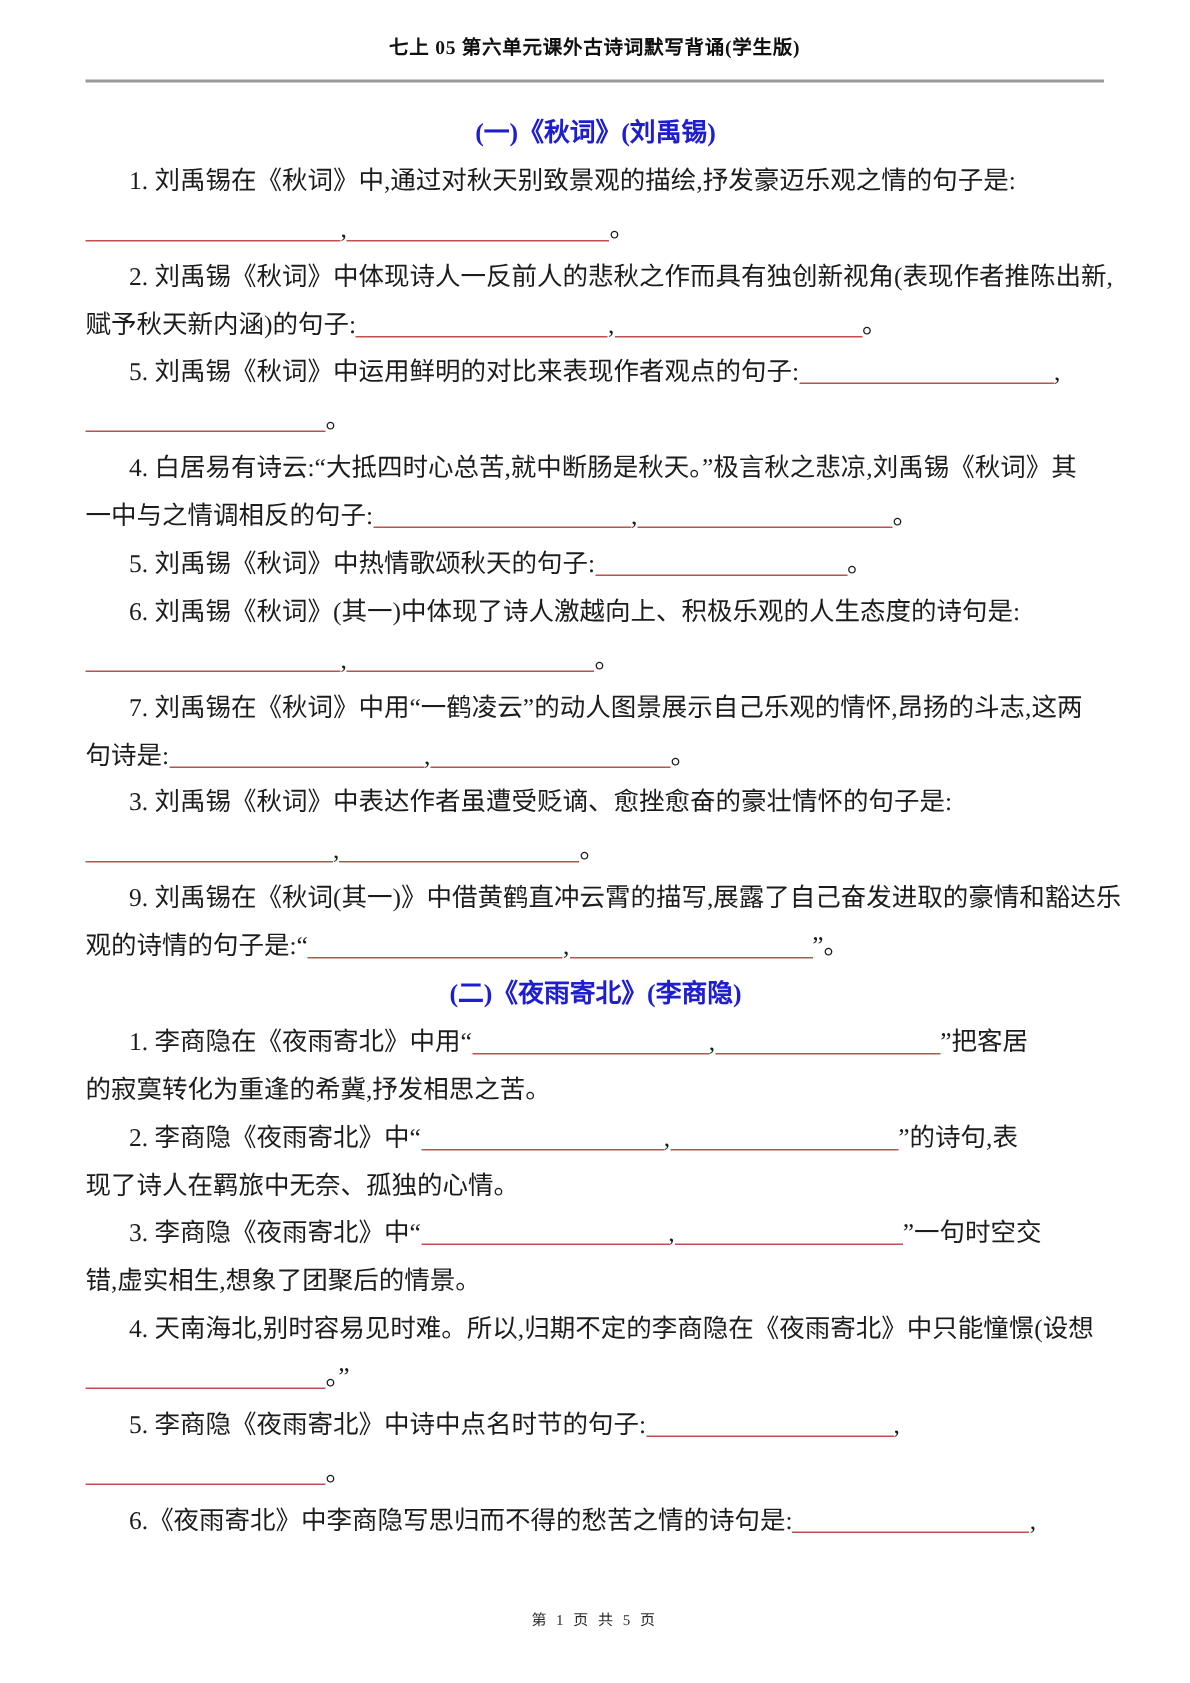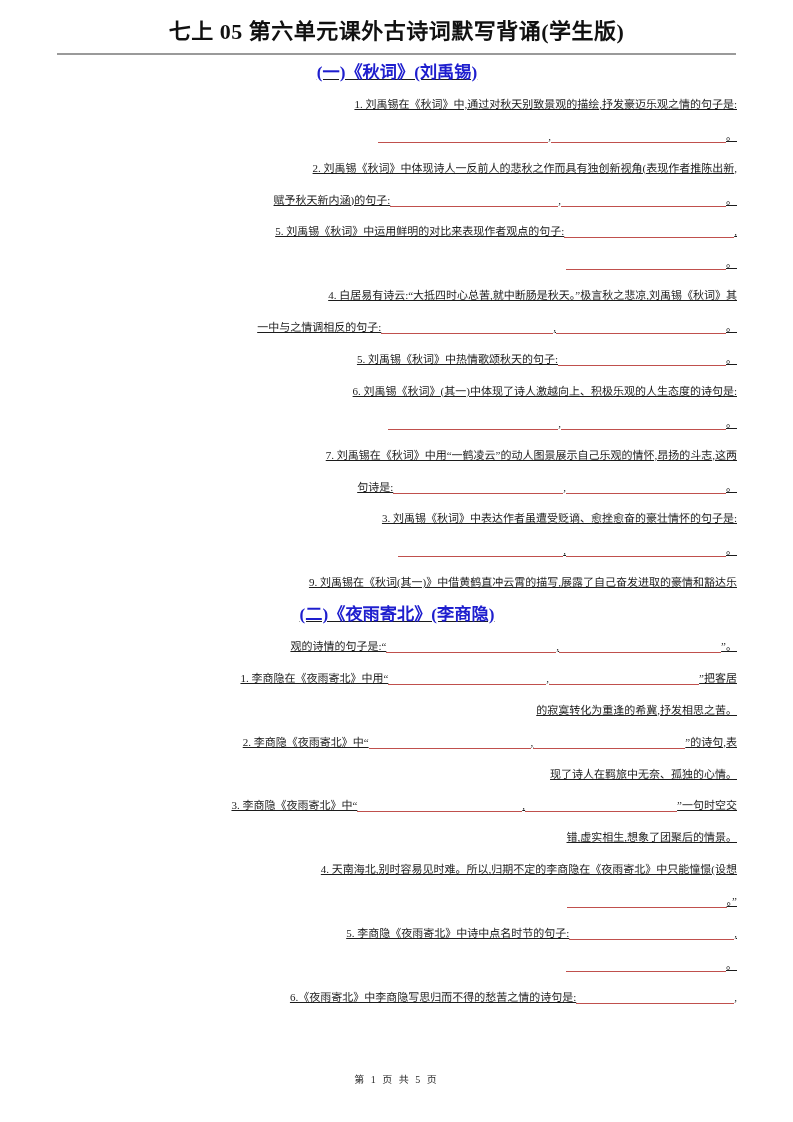--- a/index.html
+++ b/index.html
@@ -3,29 +3,29 @@
 <meta charset="utf-8">
 <style>
   html,body{margin:0;padding:0;}
   body{
     width:793px;height:1122px;position:relative;background:#ffffff;
     font-family:"Liberation Serif","DejaVu Serif",serif;
     color:#1c1c1c;overflow:hidden;
   }
   .header{padding:20px 57px 0 57px;}
   .title{
-    text-align:center;font-size:22px;line-height:24px;font-weight:bold;
+    text-align:center;font-size:13px;line-height:24px;font-weight:bold;
     color:#111111;letter-spacing:0.5px;
   }
   .header-rule{
     margin-top:9px;border:0;border-top:2px solid var(--rule-gray,#9a9a9a);height:0;
   }
-  .content{margin-top:2px;padding:0 56px 0 57px;text-decoration:underline;}
+  .content{margin-top:18px;padding:0 56px 0 57px;}
   .line{
-    height:31.9px;line-height:31.9px;font-size:11px;white-space:nowrap;text-align:right;
+    height:31.9px;line-height:31.9px;font-size:17px;white-space:nowrap;
   }
   .line.indent{padding-left:29px;}
   .line.heading{
     text-align:center;font-weight:bold;font-size:17.2px;
     color:var(--heading-blue,#1e1ece);
   }
   .blank{
     display:inline-block;height:14px;vertical-align:-3px;
     border-bottom:1.5px solid var(--blank-red,#c0504d);
   }
@@ -53,22 +53,22 @@
     <div class="line indent"><span class="txt">4. 白居易有诗云:“大抵四时心总苦,就中断肠是秋天。”极言秋之悲凉,刘禹锡《秋词》其</span></div>
     <div class="line"><span class="txt">一中与之情调相反的句子:</span><span class="blank" style="width: 172px;"></span><span class="txt">,</span><span class="blank" style="width: 170px;"></span><span class="txt">。</span></div>
     <div class="line indent"><span class="txt">5. 刘禹锡《秋词》中热情歌颂秋天的句子:</span><span class="blank" style="width: 168px;"></span><span class="txt">。</span></div>
     <div class="line indent"><span class="txt">6. 刘禹锡《秋词》(其一)中体现了诗人激越向上、积极乐观的人生态度的诗句是:</span></div>
     <div class="line"><span class="blank" style="width: 170px;"></span><span class="txt">,</span><span class="blank" style="width: 165px;"></span><span class="txt">。</span></div>
     <div class="line indent"><span class="txt">7. 刘禹锡在《秋词》中用“一鹤凌云”的动人图景展示自己乐观的情怀,昂扬的斗志,这两</span></div>
     <div class="line"><span class="txt">句诗是:</span><span class="blank" style="width: 170px;"></span><span class="txt">,</span><span class="blank" style="width: 160px;"></span><span class="txt">。</span></div>
     <div class="line indent"><span class="txt">3. 刘禹锡《秋词》中表达作者虽遭受贬谪、愈挫愈奋的豪壮情怀的句子是:</span></div>
     <div class="line"><span class="blank" style="width: 165px;"></span><span class="txt">,</span><span class="blank" style="width: 160px;"></span><span class="txt">。</span></div>
     <div class="line indent"><span class="txt">9. 刘禹锡在《秋词(其一)》中借黄鹤直冲云霄的描写,展露了自己奋发进取的豪情和豁达乐</span></div>
+    <div class="line"><span class="txt">观的诗情的句子是:“</span><span class="blank" style="width: 170px;"></span><span class="txt">,</span><span class="blank" style="width: 162px;"></span><span class="txt">”。</span></div>
     <div class="line heading">(二)《夜雨寄北》(李商隐)</div>
-    <div class="line"><span class="txt">观的诗情的句子是:“</span><span class="blank" style="width: 170px;"></span><span class="txt">,</span><span class="blank" style="width: 162px;"></span><span class="txt">”。</span></div>
     <div class="line indent"><span class="txt">1. 李商隐在《夜雨寄北》中用“</span><span class="blank" style="width: 158px;"></span><span class="txt">,</span><span class="blank" style="width: 150px;"></span><span class="txt">”把客居</span></div>
     <div class="line"><span class="txt">的寂寞转化为重逢的希冀,抒发相思之苦。</span></div>
     <div class="line indent"><span class="txt">2. 李商隐《夜雨寄北》中“</span><span class="blank" style="width: 162px;"></span><span class="txt">,</span><span class="blank" style="width: 152px;"></span><span class="txt">”的诗句,表</span></div>
     <div class="line"><span class="txt">现了诗人在羁旅中无奈、孤独的心情。</span></div>
     <div class="line indent"><span class="txt">3. 李商隐《夜雨寄北》中“</span><span class="blank" style="width: 165px;"></span><span class="txt">,</span><span class="blank" style="width: 152px;"></span><span class="txt">”一句时空交</span></div>
     <div class="line"><span class="txt">错,虚实相生,想象了团聚后的情景。</span></div>
     <div class="line indent"><span class="txt">4. 天南海北,别时容易见时难。所以,归期不定的李商隐在《夜雨寄北》中只能憧憬(设想</span></div>
     <div class="line"><span class="blank" style="width: 160px;"></span><span class="txt">。”</span></div>
     <div class="line indent"><span class="txt">5. 李商隐《夜雨寄北》中诗中点名时节的句子:</span><span class="blank" style="width: 165px;"></span><span class="txt">,</span></div>
     <div class="line"><span class="blank" style="width: 160px;"></span><span class="txt">。</span></div>

